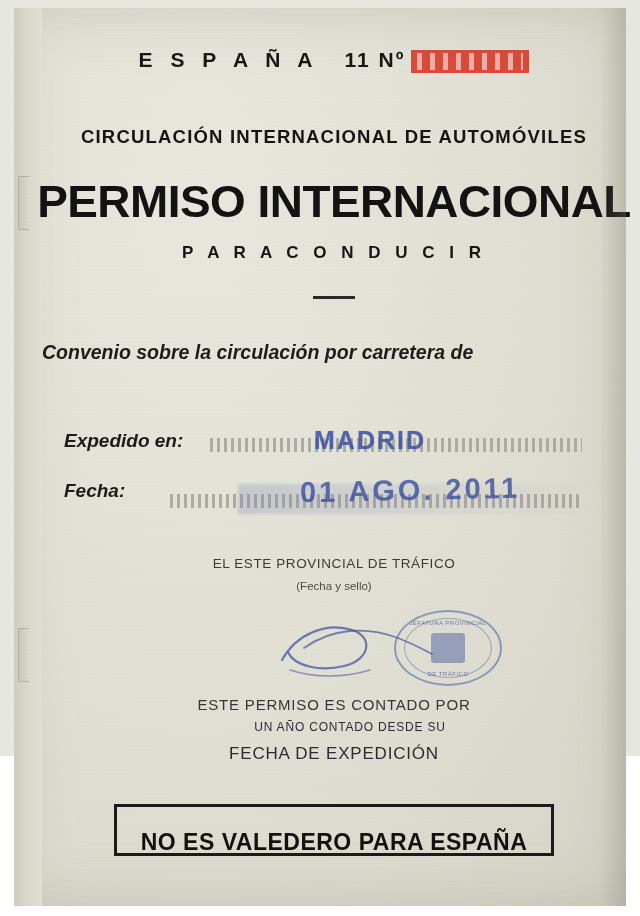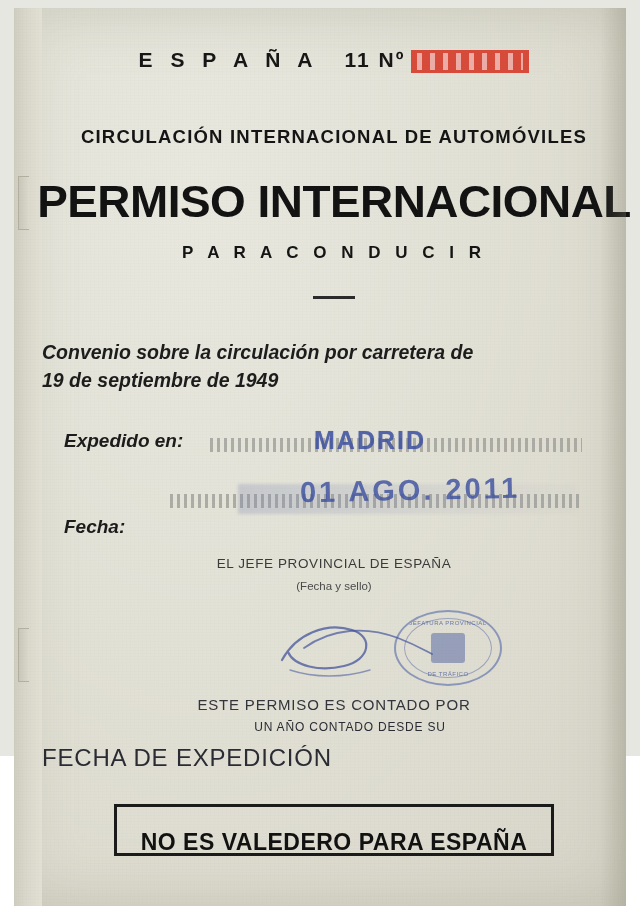--- a/index.html
+++ b/index.html
@@ -180,21 +180,21 @@
   
   .field {
     position: absolute;
     left: 22px;
     font-style: italic;
     font-weight: bold;
     font-size: 19px;
     color: #1b1b1b;
   }
   .field.expedido { top: 422px; }
-  .field.fecha    { top: 472px; margin-top: 36px; }
+  .field.fecha    { top: 472px; }
 
   .dotted {
     position: absolute;
     height: 14px;
     background:
       repeating-linear-gradient(90deg, #9a9a95 0 3px, transparent 3px 7px);
     opacity: .75;
   }
   .dotted.d1 { left: 168px; top: 430px; width: 372px; }
   .dotted.d2 { left: 128px; top: 486px; width: 412px; }
@@ -317,21 +317,22 @@
     text-align: center;
     font-size: 12px;
     letter-spacing: .8px;
     color: #2a2b33;
   }
   .valid-3 {
     position: absolute;
     top: 736px;
     left: 0;
     width: 584px;
-    font-size: 24px;
+    text-align: center;
+    font-size: 17px;
     letter-spacing: .8px;
     color: #2a2b33;
   }
 
   
   .notice-box {
     position: absolute;
     left: 72px;
     top: 796px;
     width: 434px;
@@ -377,34 +378,33 @@
       </div>
 
       <div class="subtitle-1">CIRCULACIÓN INTERNACIONAL DE AUTOMÓVILES</div>
 
       <div class="title-main">PERMISO INTERNACIONAL</div>
       <div class="title-sub">P A R A   C O N D U C I R</div>
       <div class="rule r1"></div>
 
       <div class="convenio">
         <div>Convenio sobre la circulación por carretera de</div>
-        <div>19 de septiembre de 1949</div>
       </div>
 
       <div class="dotted d1"></div>
       <div class="dotted d2"></div>
 
       <div class="field expedido">Expedido en:</div>
       <div class="field fecha">Fecha:</div>
 
       <div class="stamp-smear"></div>
       <div class="stamp-text stamp-city">MADRID</div>
       <div class="stamp-text stamp-date">01 AGO. 2011</div>
 
-      <div class="jefe">EL JEFE PROVINCIAL DE ESPAÑA</div>
+      <div class="jefe">EL ESTE PROVINCIAL DE TRÁFICO</div>
       <div class="firma">(Fecha y sello)</div>
 
       <div class="sig-area">
         <svg class="sig-svg" width="250" height="90" viewBox="0 0 250 90">
           <path d="M8 52 C 22 26, 52 14, 78 22 C 100 29, 96 52, 70 58 C 46 64, 20 58, 14 44" fill="none" stroke="#44549c" stroke-width="2.2" stroke-linecap="round" opacity="0.75"></path>
           <path d="M30 40 C 58 20, 92 18, 124 30 C 142 37, 150 42, 158 46" fill="none" stroke="#44549c" stroke-width="1.8" stroke-linecap="round" opacity="0.7"></path>
           <path d="M16 62 C 40 70, 70 70, 96 62" fill="none" stroke="#44549c" stroke-width="1.4" stroke-linecap="round" opacity="0.55"></path>
         </svg>
         <div class="seal">
           <div class="seal-top-text">JEFATURA PROVINCIAL</div>

